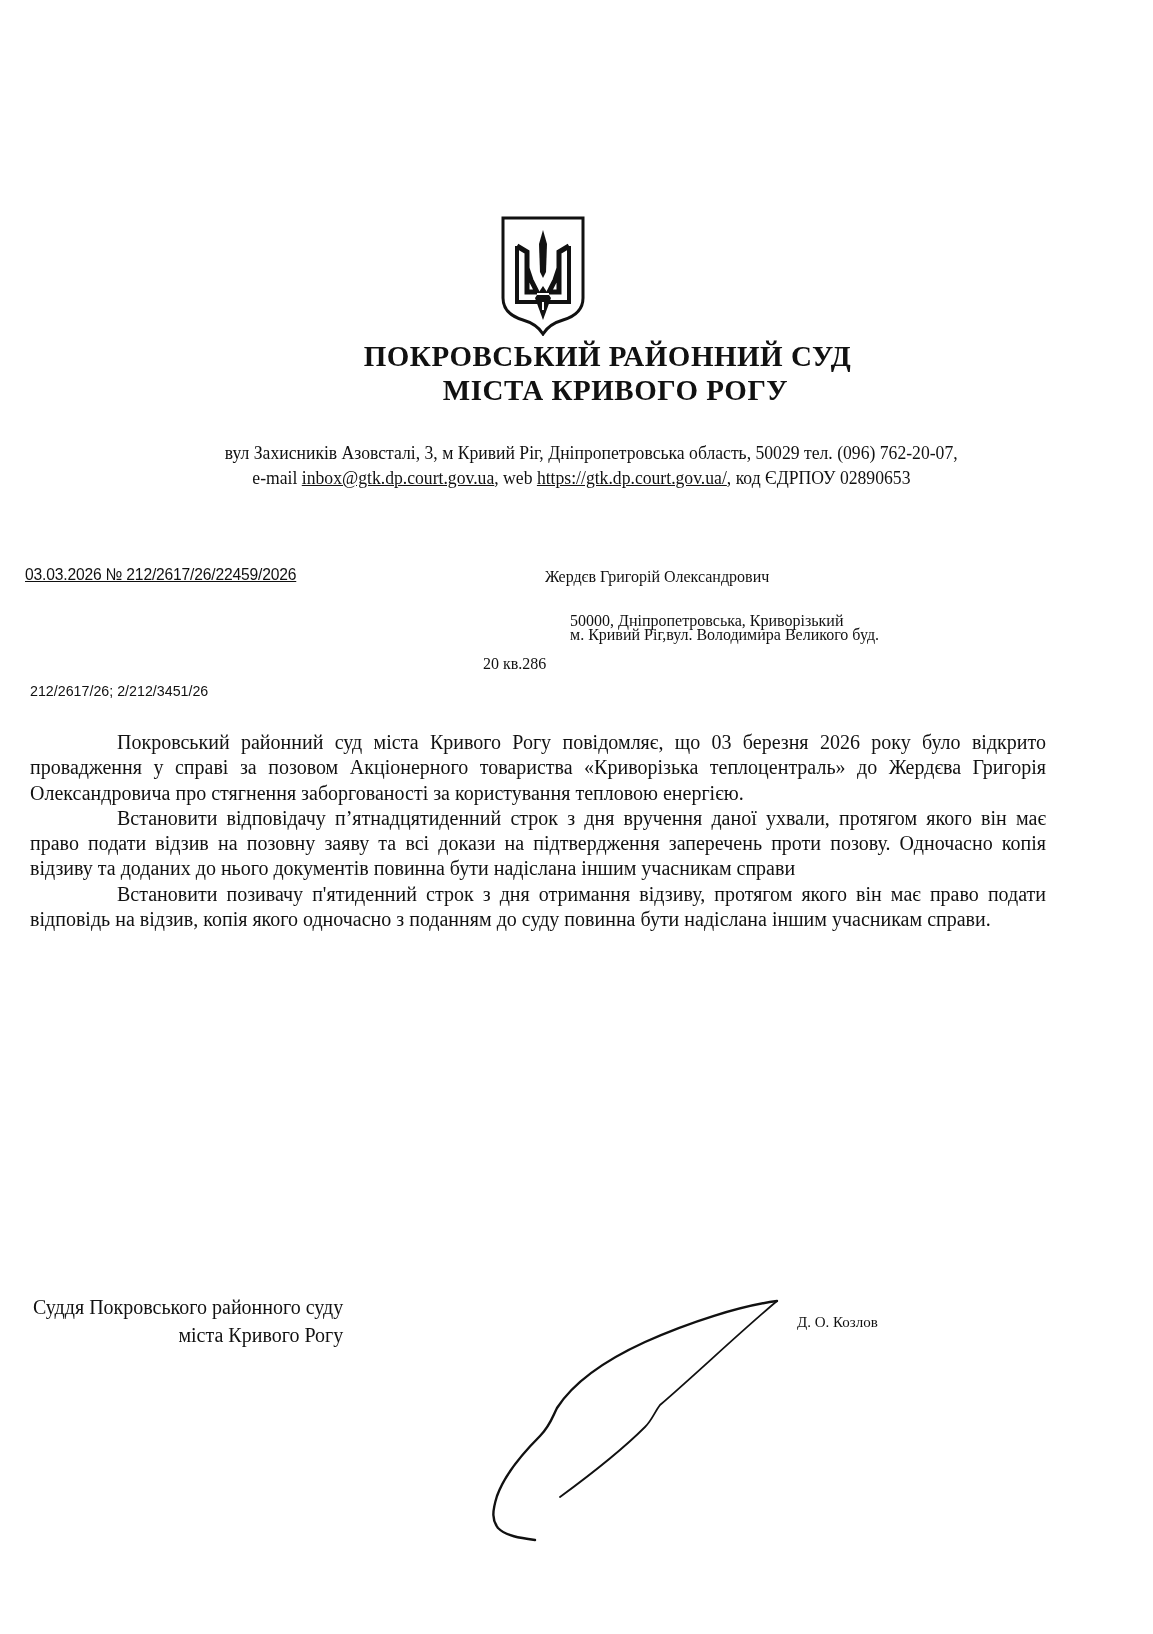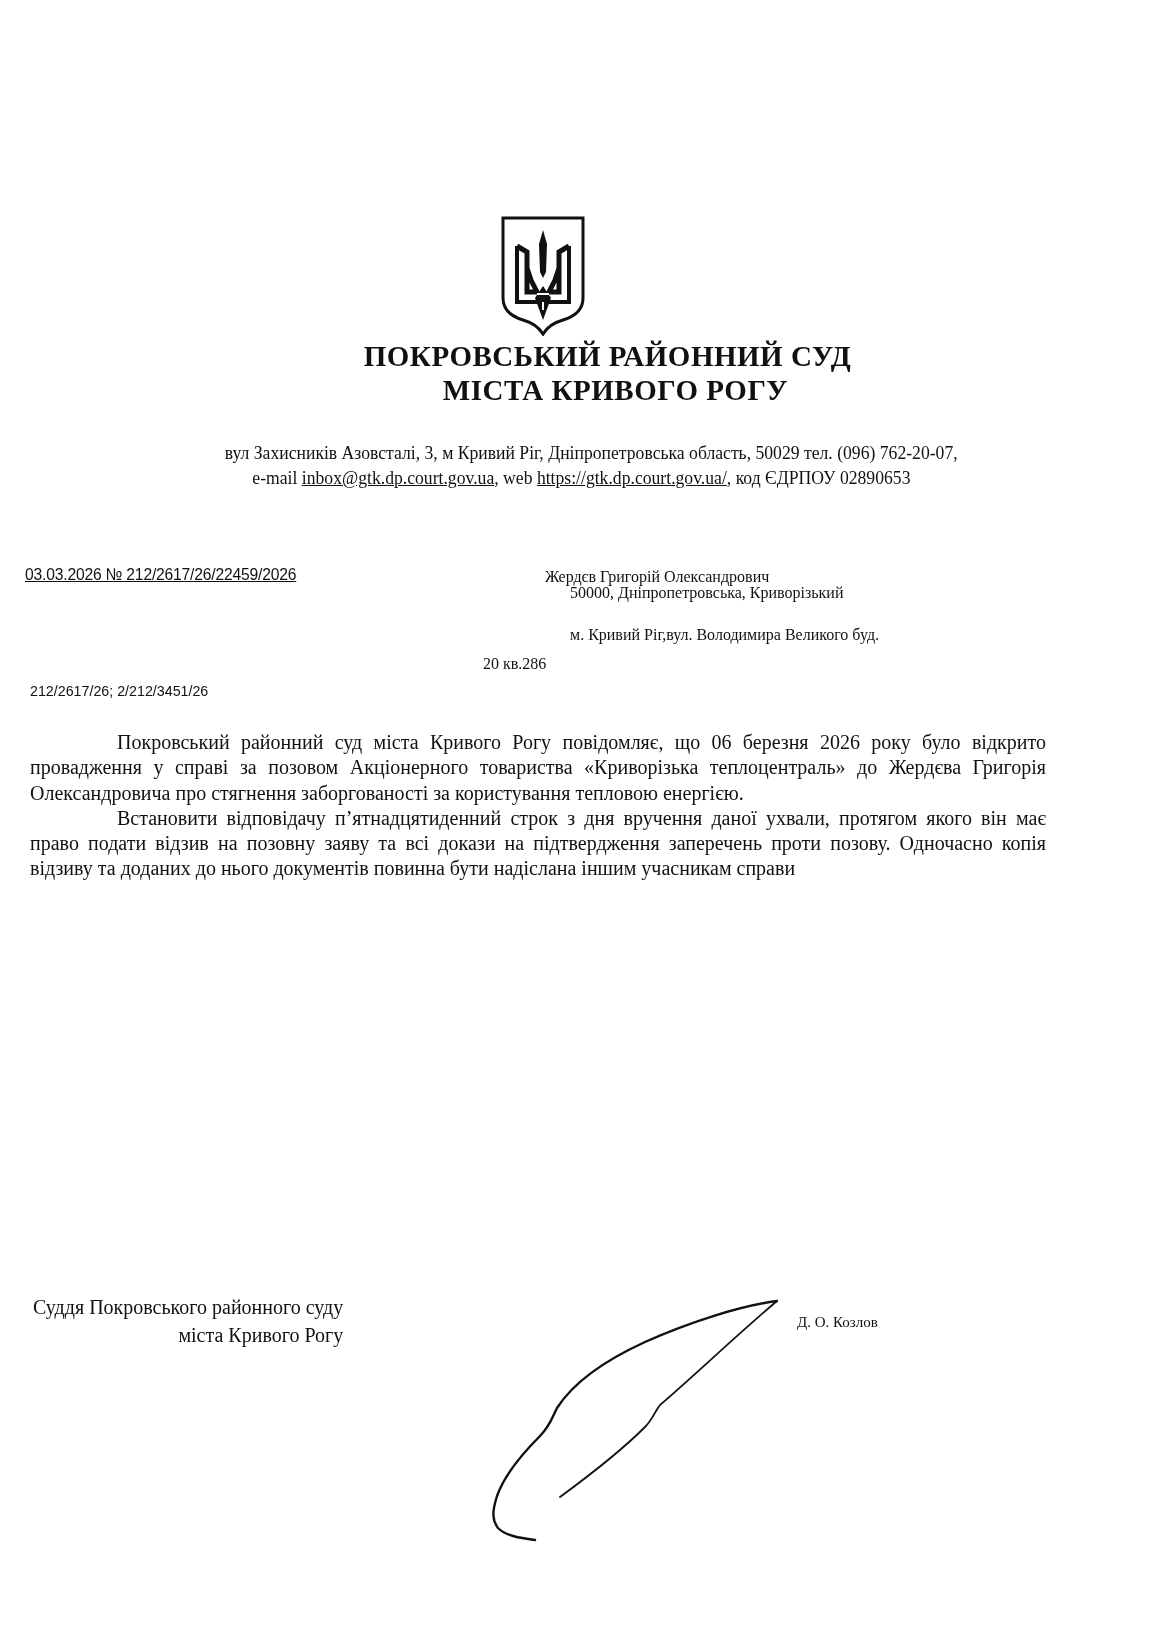--- a/index.html
+++ b/index.html
@@ -22,21 +22,21 @@
   .contact1 { top: 441px; padding-left: 30px; box-sizing: border-box; }
   .contact2 { top: 466px; padding-left: 10px; box-sizing: border-box; }
   .ul { text-decoration: underline; }
   .outgoing {
     left: 25px; top: 565px; font-size: 17px; text-decoration: underline;
     font-family: "Liberation Sans", "DejaVu Sans", sans-serif; letter-spacing: -0.2px;
     transform: scaleX(0.92); transform-origin: left;
   }
   .recipient { font-size: 16px; line-height: 29px; text-align: center; }
   .rec-name { left: 545px; top: 562px; }
-  .rec-a1 { left: 570px; top: 578px; }
+  .rec-a1 { left: 570px; top: 606px; }
   .rec-a2 { left: 570px; top: 620px; }
   .rec-a3 { left: 483px; top: 649px; }
   .case-ref {
     left: 30px; top: 682px; font-size: 15px;
     font-family: "Liberation Sans", "DejaVu Sans", sans-serif;
     transform: scaleX(0.95); transform-origin: left;
   }
   .body-text {
     left: 30px; top: 730px; width: 1016px; font-size: 20px; line-height: 25.3px;
     text-align: justify;
@@ -70,22 +70,23 @@
 <div class="abs outgoing">03.03.2026 №  212/2617/26/22459/2026</div>
 
 <div class="abs recipient rec-name">Жердєв Григорій Олександрович</div>
 <div class="abs recipient rec-a1">50000,  Дніпропетровська,  Криворізький</div>
 <div class="abs recipient rec-a2">м. Кривий Ріг,вул. Володимира Великого буд.</div>
 <div class="abs recipient rec-a3">20 кв.286</div>
 
 <div class="abs case-ref">212/2617/26; 2/212/3451/26</div>
 
 <div class="abs body-text">
-  <p>Покровський районний суд міста Кривого Рогу повідомляє, що 06 березня 2026 року було відкрито провадження у справі за позовом Акціонерного товариства «Криворізька теплоцентраль» до  Жердєва Григорія Олександровича  про стягнення заборгованості за користування тепловою енергією.</p>
+  <p>Покровський районний суд міста Кривого Рогу повідомляє, що 03 березня 2026 року було відкрито провадження у справі за позовом Акціонерного товариства «Криворізька теплоцентраль» до  Жердєва Григорія Олександровича  про стягнення заборгованості за користування тепловою енергією.</p>
   <p>Встановити відповідачу п’ятнадцятиденний строк з дня вручення даної ухвали, протягом якого він має право подати відзив на позовну заяву та всі докази на підтвердження заперечень проти позову. Одночасно копія відзиву та доданих до нього документів повинна бути надіслана іншим учасникам справи</p>
+  <p>Встановити позивачу п'ятиденний строк з дня отримання відзиву, протягом якого він має право подати відповідь на відзив, копія якого одночасно з поданням до суду повинна бути надіслана іншим учасникам справи.</p>
 </div>
 
 <div class="abs signer">
   <div>Суддя Покровського районного суду</div>
   <div>міста Кривого Рогу</div>
 </div>
 
 <svg class="abs signature" viewBox="0 0 340 340">
   <path d="M337 21 C300 26 250 42 205 62 C170 78 135 100 117 128 C112 138 110 146 100 156 C80 176 64 196 57 216 C52 232 52 240 58 248 C66 256 80 258 95 260" fill="none" stroke="#111" stroke-width="2.4" stroke-linecap="round"></path>
   <path d="M337 21 C300 52 255 95 220 125 C214 133 212 140 205 147 C180 172 150 195 120 217" fill="none" stroke="#111" stroke-width="1.8" stroke-linecap="round"></path>

